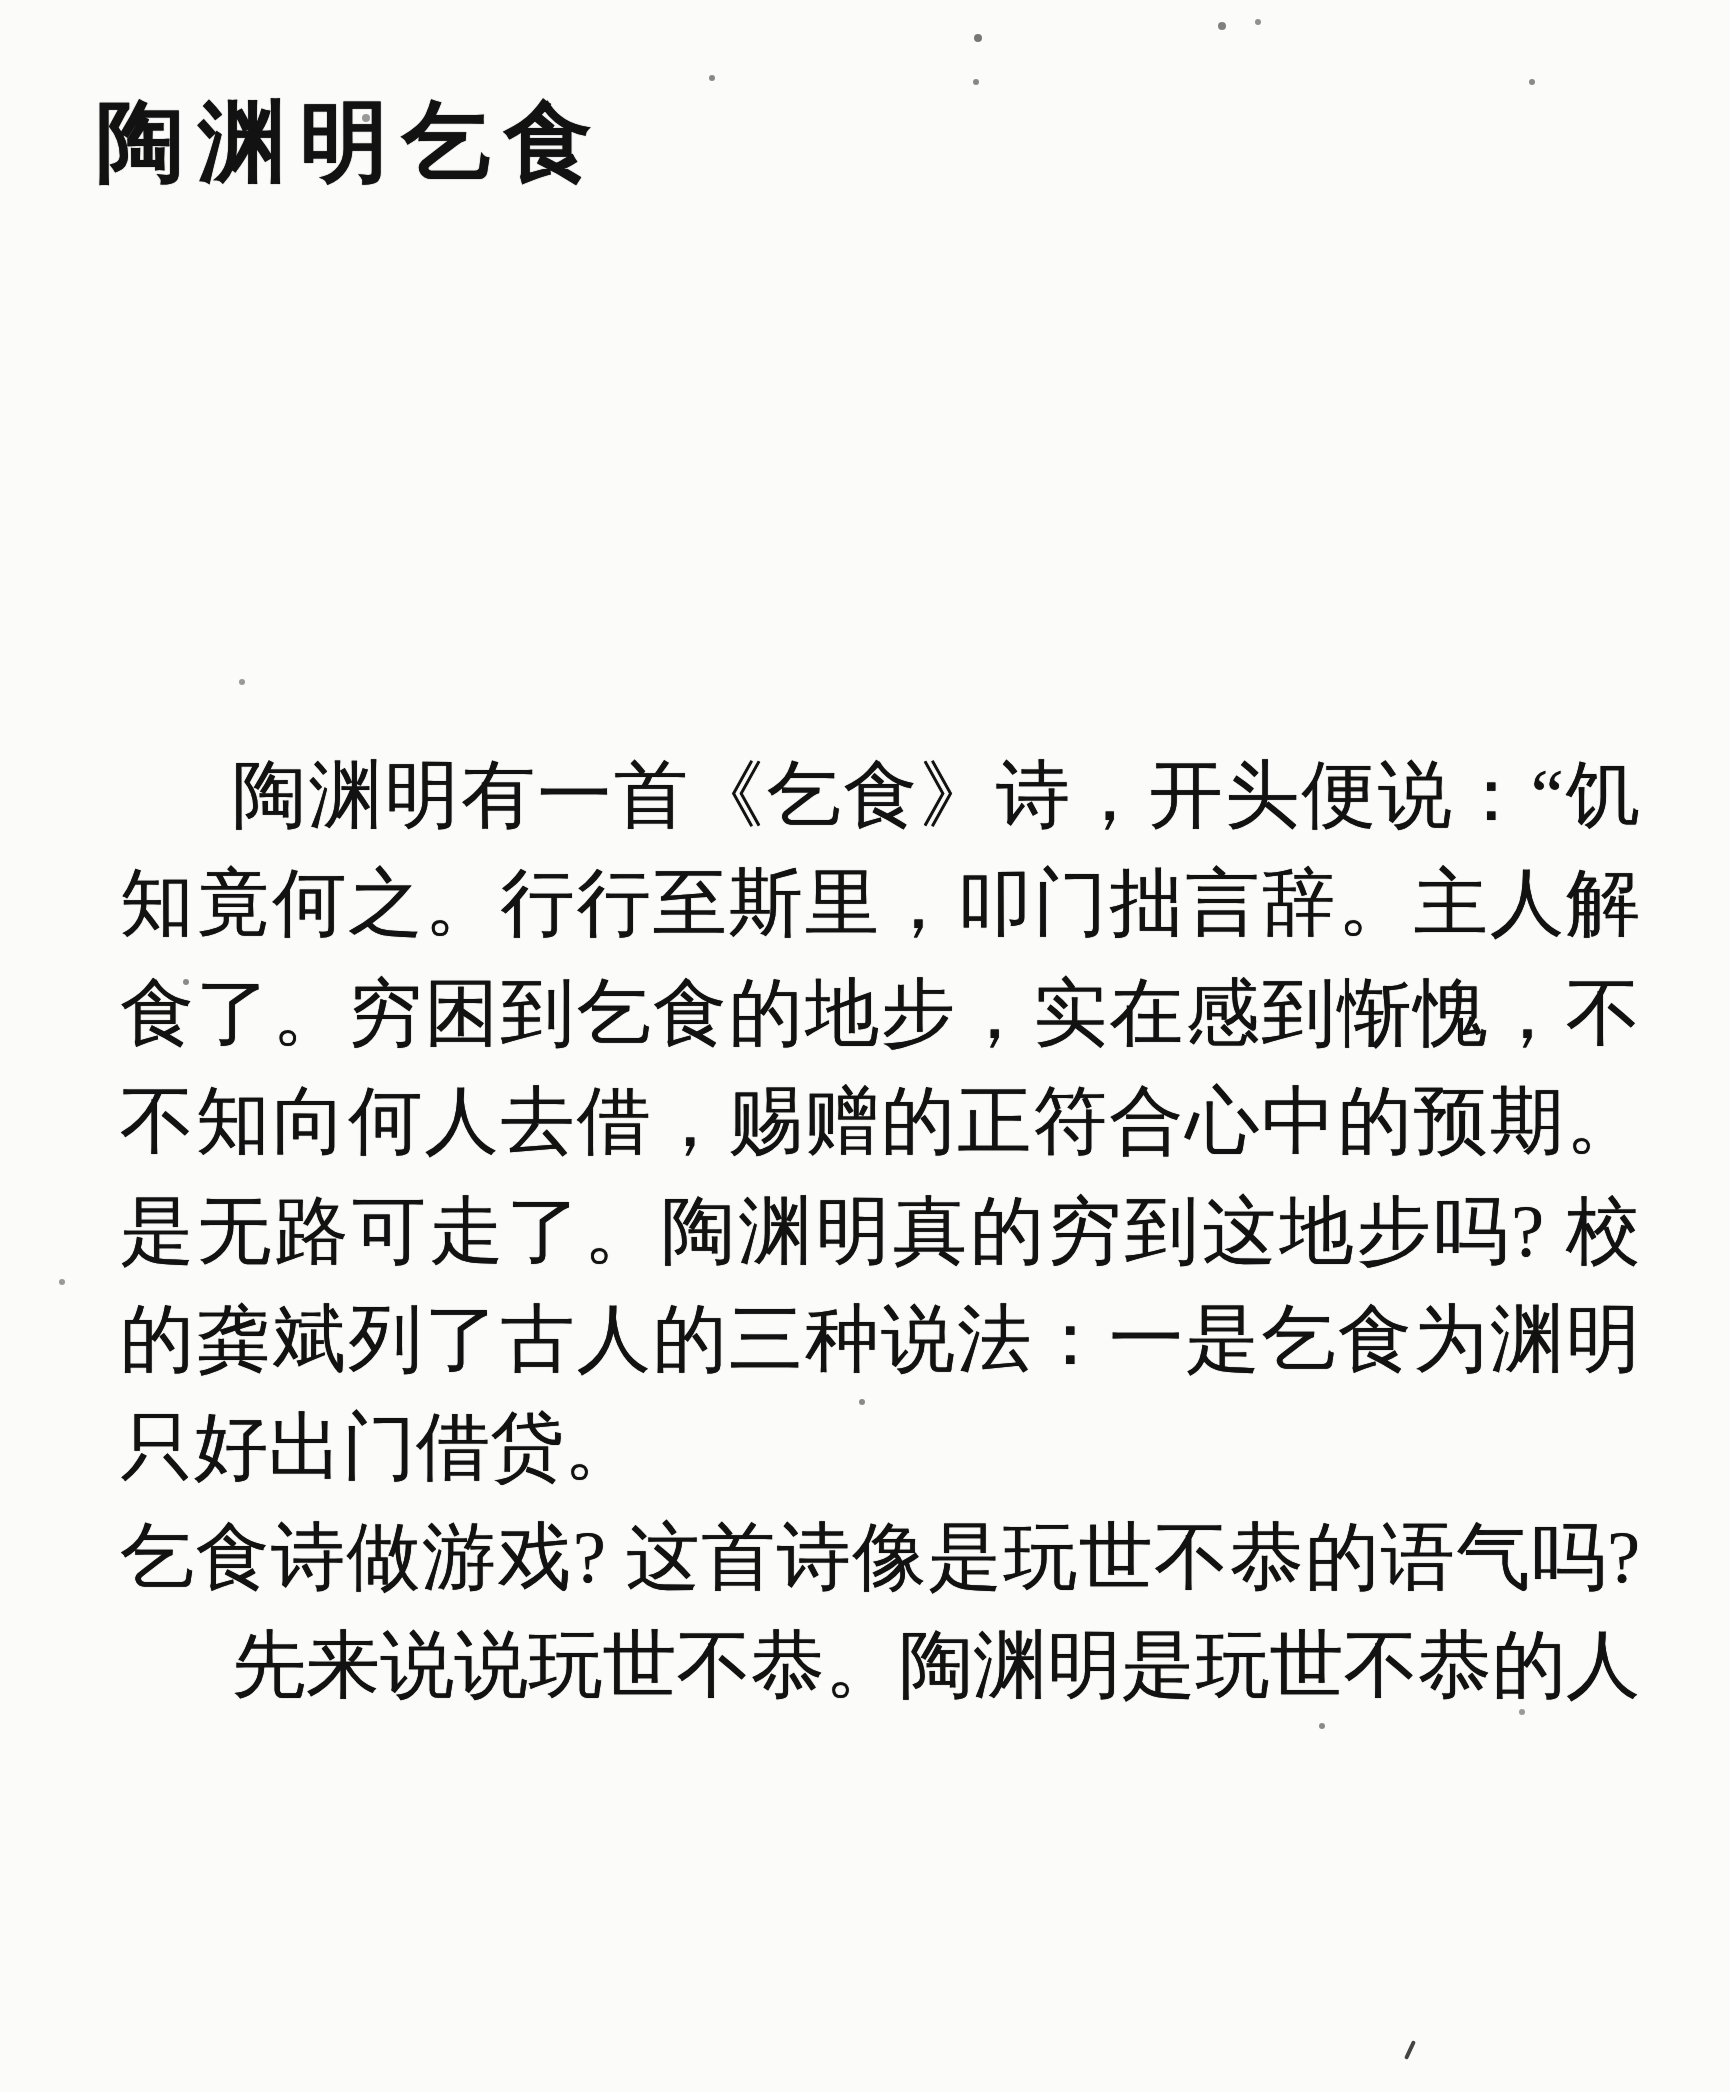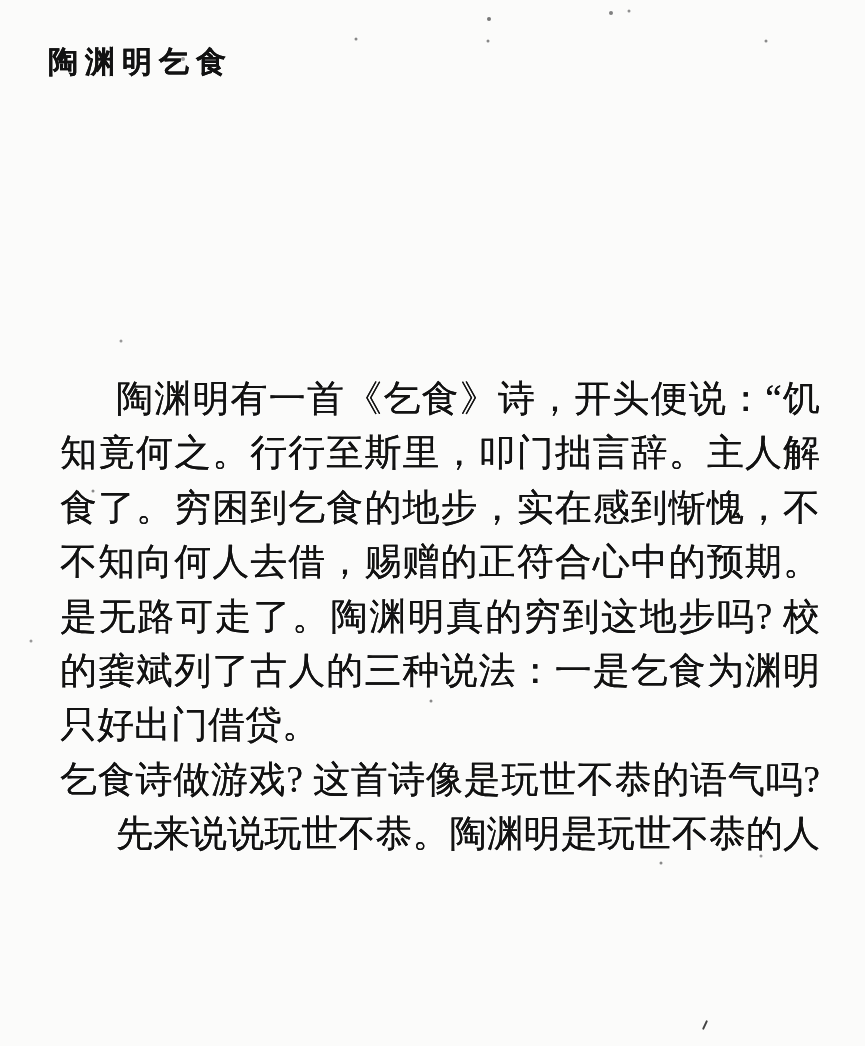--- a/index.html
+++ b/index.html
@@ -19,21 +19,21 @@
     overflow: hidden;
     font-family: "Liberation Serif", "DejaVu Serif", serif;
     color: var(--ink);
   }
   
   .title {
     position: absolute;
     left: 48px;
     top: 42px;
     margin: 0;
-    font-size: 30px;
+    font-size: 44px;
     font-weight: 700;
     letter-spacing: 7px;
     white-space: nowrap;
     text-shadow: 0 0 0.5px var(--ink);
   }
   
   .body {
     position: absolute;
     left: 60px;
     top: 372px;

